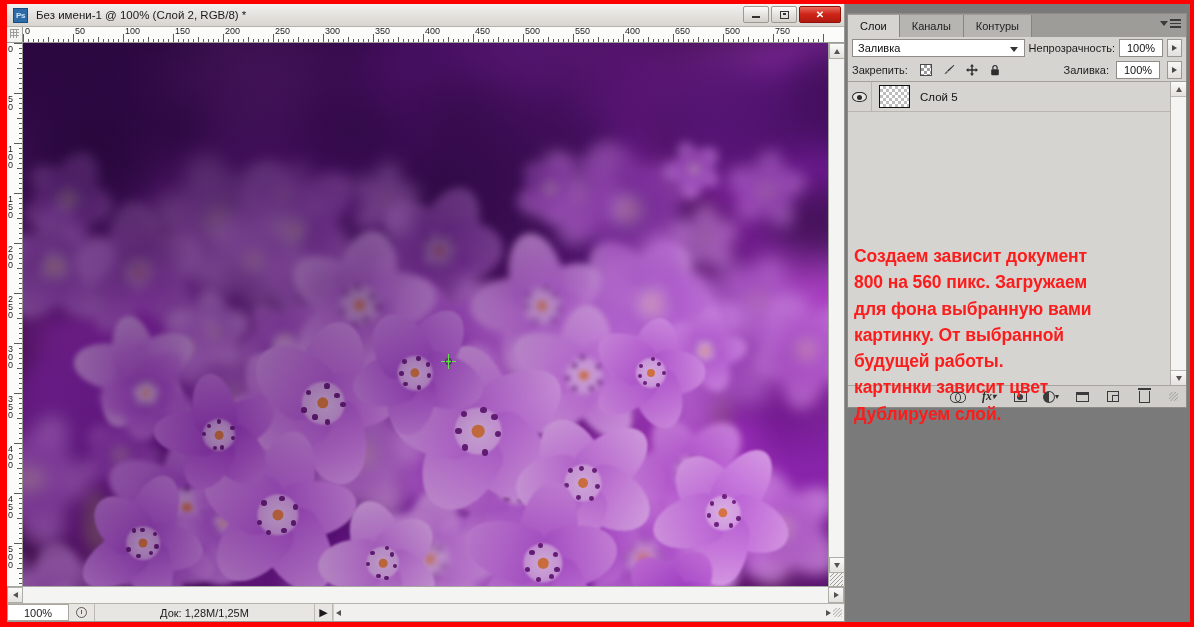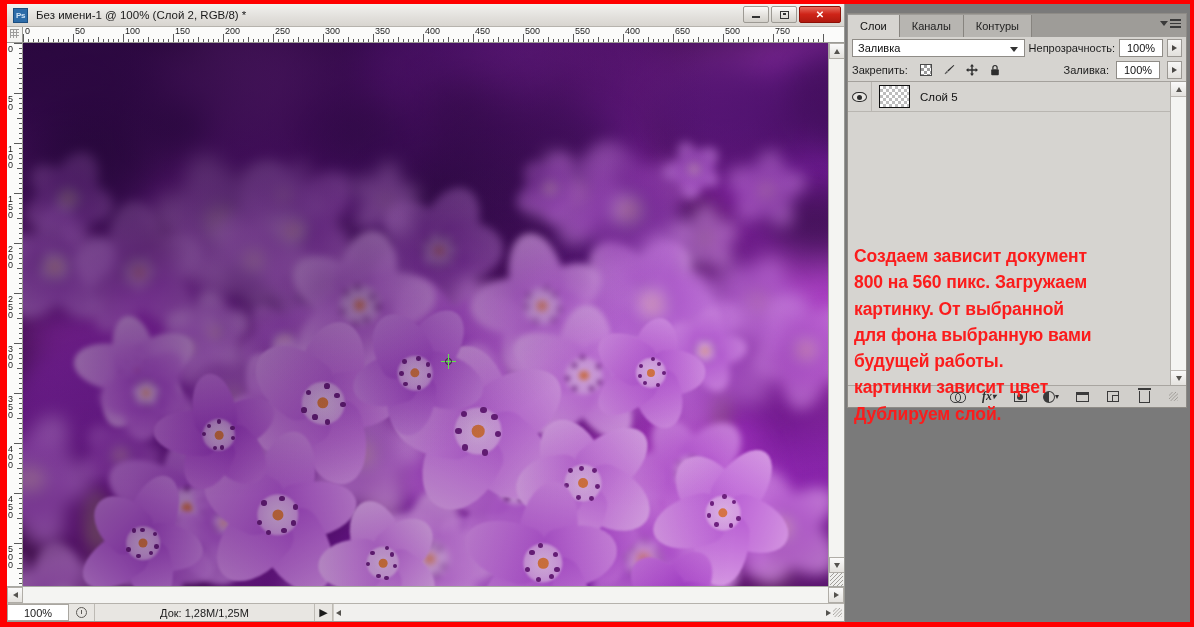--- a/index.html
+++ b/index.html
@@ -2234,22 +2234,22 @@
             <div class="thumb-cell">
               <div class="thumb thumb-alpha"></div>
             </div>
             <div class="layer-name">Слой 5</div>
           </div>
 
           <div style="flex:1; position:relative;">
             <div id="note">
               <p>Создаем зависит документ</p>
               <p>800 на 560 пикс. Загружаем</p>
+              <p>для фона выбранную вами</p>
               <p>картинку. От выбранной</p>
-              <p>для фона выбранную вами</p>
               <p>будущей работы.</p>
               <p>картинки зависит цвет</p>
               <p>Дублируем слой.</p>
             </div>
           </div>
         </div>
 
         <div id="layers-scroll">
           <div class="lsbtn">
               <span class="sarrow up"></span>

